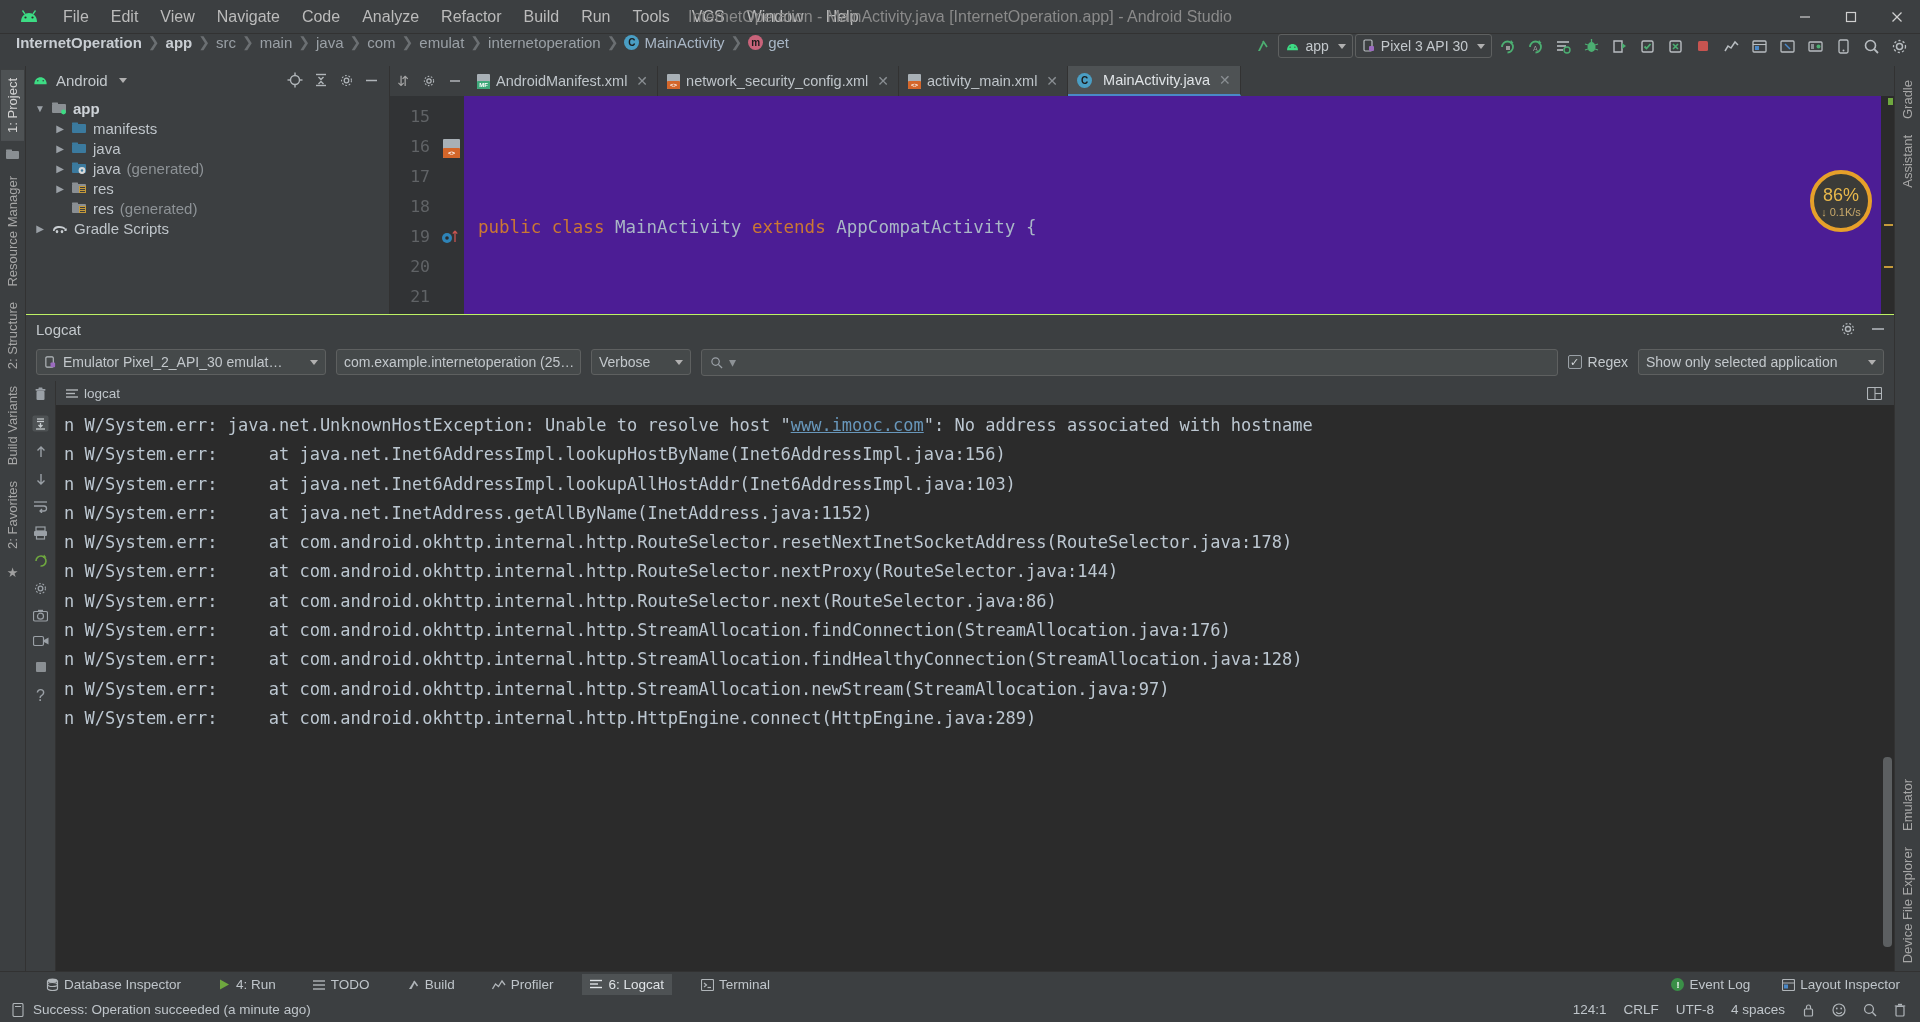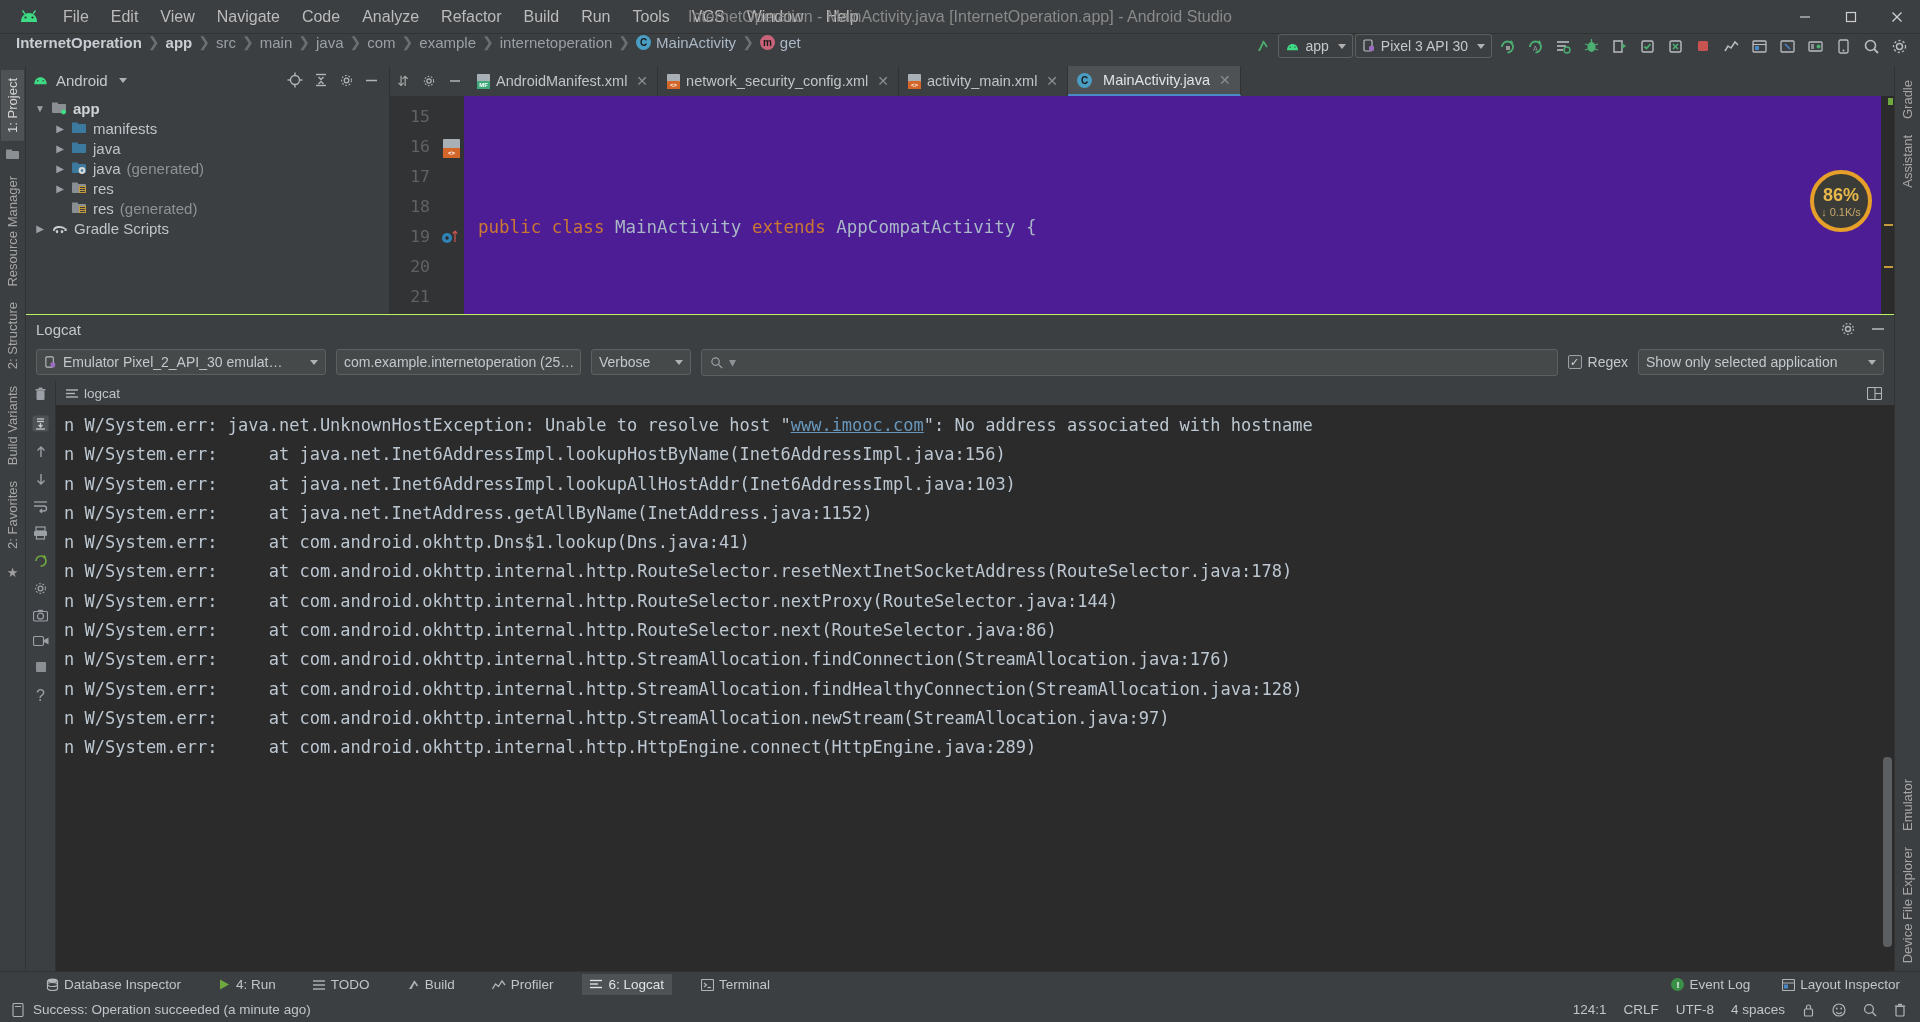--- a/index.html
+++ b/index.html
@@ -120,21 +120,21 @@
   .code { flex:1 1 auto; padding: 6px 0 0 14px; font-family:"DejaVu Sans Mono", monospace;
           font-size:17.5px; color:#a9b7c6; white-space:pre; overflow:hidden;}
   .cl { height:30px; line-height:30px; }
   .kw { color:#cc7832; } .cls { color:#a9b7c6;}
   .code-scroll { position:absolute; right:0; top:0; bottom:0; width:13px; background:#2b2b2b;}
   .perf-badge {
     position:absolute; right: 22px; top: 74px; width: 62px; height: 62px; border-radius:50%;
     background:#3b3b38; border:4px solid #e6a02a; display:flex; flex-direction:column;
     align-items:center; justify-content:center; color:#e8b84b; z-index:5;
   }
-  .perf-badge .pct { font-size:18px; font-weight:bold; }
+  .perf-badge .pct { font-size:18px; font-weight:normal; }
   .perf-badge .rate { font-size:11px; color:#c9a96a; }
 
   
   .logcat-panel { flex:1 1 auto; display:flex; flex-direction:column; background:#3c3f41; min-height:0;
                   border-top:1px solid #bef264;}
   .lc-header { height: 28px; flex:0 0 28px; display:flex; align-items:center; padding:0 8px 0 10px;}
   .lc-title { font-size:15px; color:#c3c8cc;}
   .lc-header-actions { margin-left:auto; display:flex; gap:14px; align-items:center;}
   .lc-filters { height: 38px; flex:0 0 38px; display:flex; align-items:center; gap:10px; padding: 0 10px;}
   .lc-sel {
@@ -242,21 +242,21 @@
     <span class="crumb bold">app</span>
     <span class="crumb-sep">❯</span>
     <span class="crumb dim">src</span>
     <span class="crumb-sep">❯</span>
     <span class="crumb dim">main</span>
     <span class="crumb-sep">❯</span>
     <span class="crumb dim">java</span>
     <span class="crumb-sep">❯</span>
     <span class="crumb dim">com</span>
     <span class="crumb-sep">❯</span>
-    <span class="crumb dim">example</span>
+    <span class="crumb dim">emulat</span>
     <span class="crumb-sep">❯</span>
     <span class="crumb dim">internetoperation</span>
     <span class="crumb-sep">❯</span>
     <span class="crumb">
       <span class="ico-circle ico-c">C</span>
       <span>MainActivity</span>
     </span>
     <span class="crumb-sep">❯</span>
     <span class="crumb">
       <span class="ico-circle ico-m">m</span>
@@ -773,21 +773,20 @@
                     <line x1="8" y1="6.5" x2="14.5" y2="6.5" stroke="#b0b5b9" stroke-width="1.1"></line>
                   </svg>
               </span>
             </div>
 
             <div class="lc-out">
               <div class="lline"><span>n W/System.err:</span><span> java.net.UnknownHostException: Unable to resolve host "</span><span class="lnk">www.imooc.com</span><span>": No address associated with hostname</span></div>
               <div class="lline"><span>n W/System.err:</span><span>     at java.net.Inet6AddressImpl.lookupHostByName(Inet6AddressImpl.java:156)</span></div>
               <div class="lline"><span>n W/System.err:</span><span>     at java.net.Inet6AddressImpl.lookupAllHostAddr(Inet6AddressImpl.java:103)</span></div>
               <div class="lline"><span>n W/System.err:</span><span>     at java.net.InetAddress.getAllByName(InetAddress.java:1152)</span></div>
-              <div class="lline"><span>n W/System.err:</span><span>     at com.android.okhttp.Dns$1.lookup(Dns.java:41)</span></div>
               <div class="lline"><span>n W/System.err:</span><span>     at com.android.okhttp.internal.http.RouteSelector.resetNextInetSocketAddress(RouteSelector.java:178)</span></div>
               <div class="lline"><span>n W/System.err:</span><span>     at com.android.okhttp.internal.http.RouteSelector.nextProxy(RouteSelector.java:144)</span></div>
               <div class="lline"><span>n W/System.err:</span><span>     at com.android.okhttp.internal.http.RouteSelector.next(RouteSelector.java:86)</span></div>
               <div class="lline"><span>n W/System.err:</span><span>     at com.android.okhttp.internal.http.StreamAllocation.findConnection(StreamAllocation.java:176)</span></div>
               <div class="lline"><span>n W/System.err:</span><span>     at com.android.okhttp.internal.http.StreamAllocation.findHealthyConnection(StreamAllocation.java:128)</span></div>
               <div class="lline"><span>n W/System.err:</span><span>     at com.android.okhttp.internal.http.StreamAllocation.newStream(StreamAllocation.java:97)</span></div>
               <div class="lline"><span>n W/System.err:</span><span>     at com.android.okhttp.internal.http.HttpEngine.connect(HttpEngine.java:289)</span></div>
               <div class="lc-scrollbar">
                 <div class="lc-thumb"></div>
               </div>

